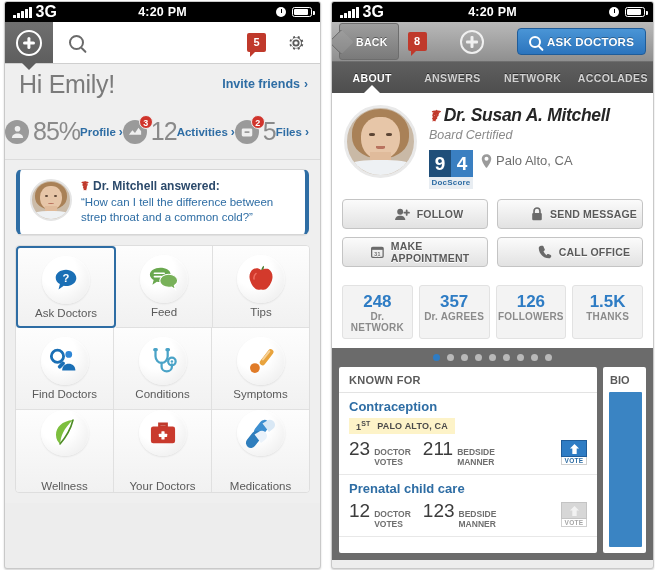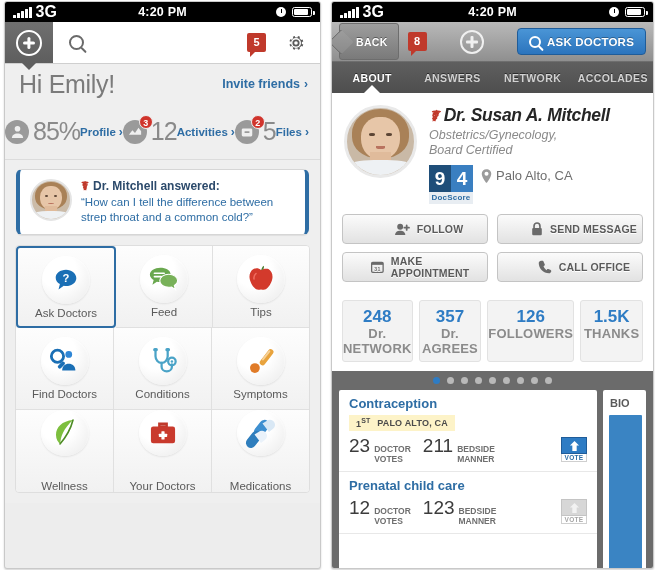--- a/index.html
+++ b/index.html
@@ -210,21 +210,21 @@
     background:linear-gradient(#fbfbfb,#e2e2e2); border:1px solid #c4c4c4; border-radius:4px;
     font-size:10.5px; font-weight:bold; color:#5a5a5a; letter-spacing:.2px;
     text-shadow:0 1px 0 #fff;
     padding-left:28px;
   }
 
   .rstats{ background:#fff; padding:0 10px 9px; display:flex; gap:6px; }
   .rstat{ flex:1; background:#f3f3f3; border:1px solid #e2e2e2; border-radius:3px;
           padding:6px 0 5px; text-align:center; }
   .rstat-n{ font-size:17px; font-weight:bold; color:#2e7cc4; line-height:19px; }
-  .rstat-l{ font-size:13px; font-weight:bold; color:#8b8b8b; letter-spacing:.2px; }
+  .rstat-l{ font-size:10px; font-weight:bold; color:#8b8b8b; letter-spacing:.2px; }
 
   .carousel{ background:#6b6b6b; padding:6px 0 0; flex:1; display:flex; flex-direction:column; }
   .dots{ display:flex; justify-content:center; gap:7px; padding-bottom:6px; }
   .dot{ width:7px; height:7px; border-radius:50%; background:#b9b9b9; }
   .dot.on{ background:#2e7cc4; }
   .cardsrow{ display:flex; gap:6px; padding:0 7px 7px; flex:1; }
   .kfcard{ flex:1; background:#fff; border-radius:2px; overflow:hidden; }
   .kfhead{ font-size:11px; font-weight:bold; color:#5a5a5a; letter-spacing:.3px;
            padding:7px 10px 6px; border-bottom:1px solid #e3e3e3; }
   .kfitem{ padding:6px 10px 7px; border-bottom:1px solid #e8e8e8; }
@@ -550,21 +550,20 @@
             <i class="eye r"></i>
             <i class="mouth"></i>
         </span>
       </div>
       <div>
         <div class="rName">
           <span class="caduceus">☤</span>
           <span>Dr. Susan A. Mitchell</span>
         </div>
         <div class="rSpec">
-          <div>Obstetrics/Gynecology,</div>
           <div>Board Certified</div>
         </div>
         <div class="docrow">
           <div class="docscore">
             <div class="ds-digits">
               <span class="ds-d a">9</span>
               <span class="ds-d b">4</span>
             </div>
             <div class="ds-lbl">DocScore</div>
           </div>
@@ -641,20 +640,21 @@
         <span class="dot"></span>
         <span class="dot"></span>
         <span class="dot"></span>
         <span class="dot"></span>
         <span class="dot"></span>
         <span class="dot"></span>
       </div>
       <div class="cardsrow">
 
         <div class="kfcard">
+          <div class="kfhead">KNOWN FOR</div>
 
           <div class="kfitem">
             <div class="kfname">Contraception</div>
             <div class="kfrank">
               <b><span>1</span><sup>ST</sup></b>
               <span>PALO ALTO, CA</span>
             </div>
             <div class="kfstats">
               <div class="kfstat">
                 <span class="n">23</span>

